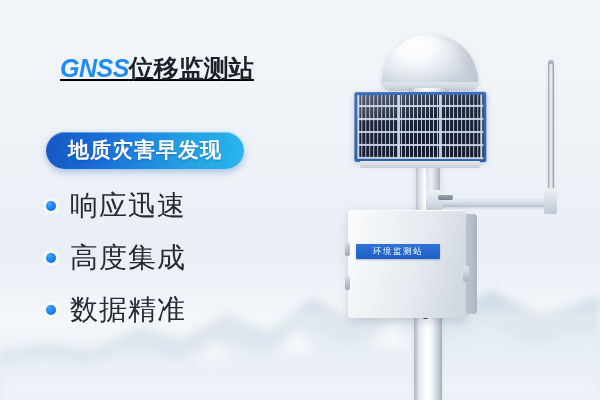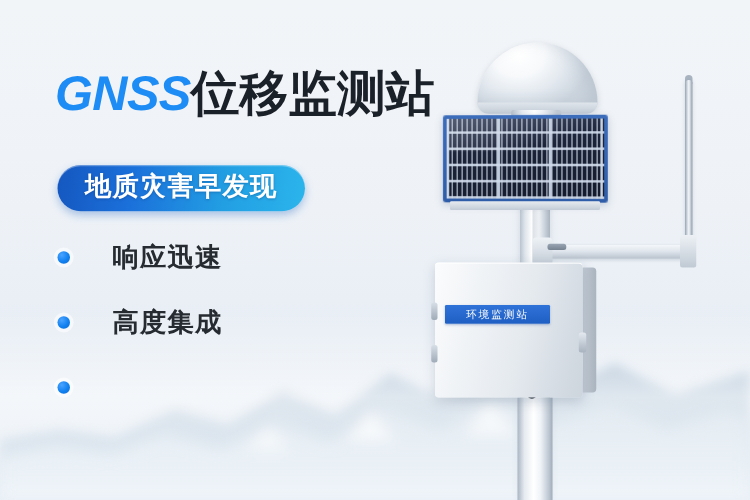--- a/index.html
+++ b/index.html
@@ -157,23 +157,24 @@
     position:absolute;left:15px;top:258px;width:5px;height:14px;border-radius:2px;
     background:linear-gradient(180deg,#d7dee6,#9fabb8);
   }
   .latch-r{
     position:absolute;left:133px;top:248px;width:6px;height:16px;border-radius:2px;
     background:linear-gradient(180deg,#e3e9ef,#a8b3bf);
   }
 
   
   .title{
-    position:absolute;left:44px;top:56px;
-    font-size:39px;font-weight:700;letter-spacing:.5px;line-height:1;
+    position:absolute;left:60px;top:56px;
+    font-size:25px;font-weight:700;letter-spacing:.5px;line-height:1;
     white-space:nowrap;
+    text-decoration:underline;
   }
   .title .en{color:#1e8cf5;font-style:italic;font-weight:700;letter-spacing:-.5px;}
   .title .cn{color:#1b2128;font-weight:700;letter-spacing:0px;}
 
   .badge{
     position:absolute;left:46px;top:132px;
     padding:7px 22px 8px 22px;
     border-radius:22px;
     background:linear-gradient(97deg,#1557c0 0%,#1b70da 30%,#229fe3 68%,#2bb4ec 100%);
     box-shadow:0 3px 7px rgba(28,96,190,.35), inset 0 1px 0 rgba(255,255,255,.35);
@@ -193,23 +194,22 @@
     display:flex;align-items:center;
     height:52px;
   }
   .dot{
     width:10px;height:10px;border-radius:50%;
     background:radial-gradient(circle at 34% 30%,#4aa3ff 0%,#1180f0 55%,#0b6ad4 100%);
     margin-right:14px;flex:0 0 auto;
     box-shadow:0 0 0 3px rgba(255,255,255,.55);
   }
   .features li span.txt{
-    color:#262b31;font-size:21px;font-weight:700;line-height:1;letter-spacing:1px;
+    color:#262b31;font-size:28px;font-weight:400;line-height:1;letter-spacing:1px;
     white-space:nowrap;
-    margin-left:20px;
   }
 </style>
 </head>
 <body>
 
 <div class="stage">
 
   <div class="sky"></div>
 
   <div class="mtns">
@@ -298,16 +298,17 @@
     <li>
       <span class="dot"></span>
       <span class="txt">响应迅速</span>
     </li>
     <li>
       <span class="dot"></span>
       <span class="txt">高度集成</span>
     </li>
     <li>
       <span class="dot"></span>
+      <span class="txt">数据精准</span>
     </li>
   </ul>
 
 </div>
 
 </body></html>

